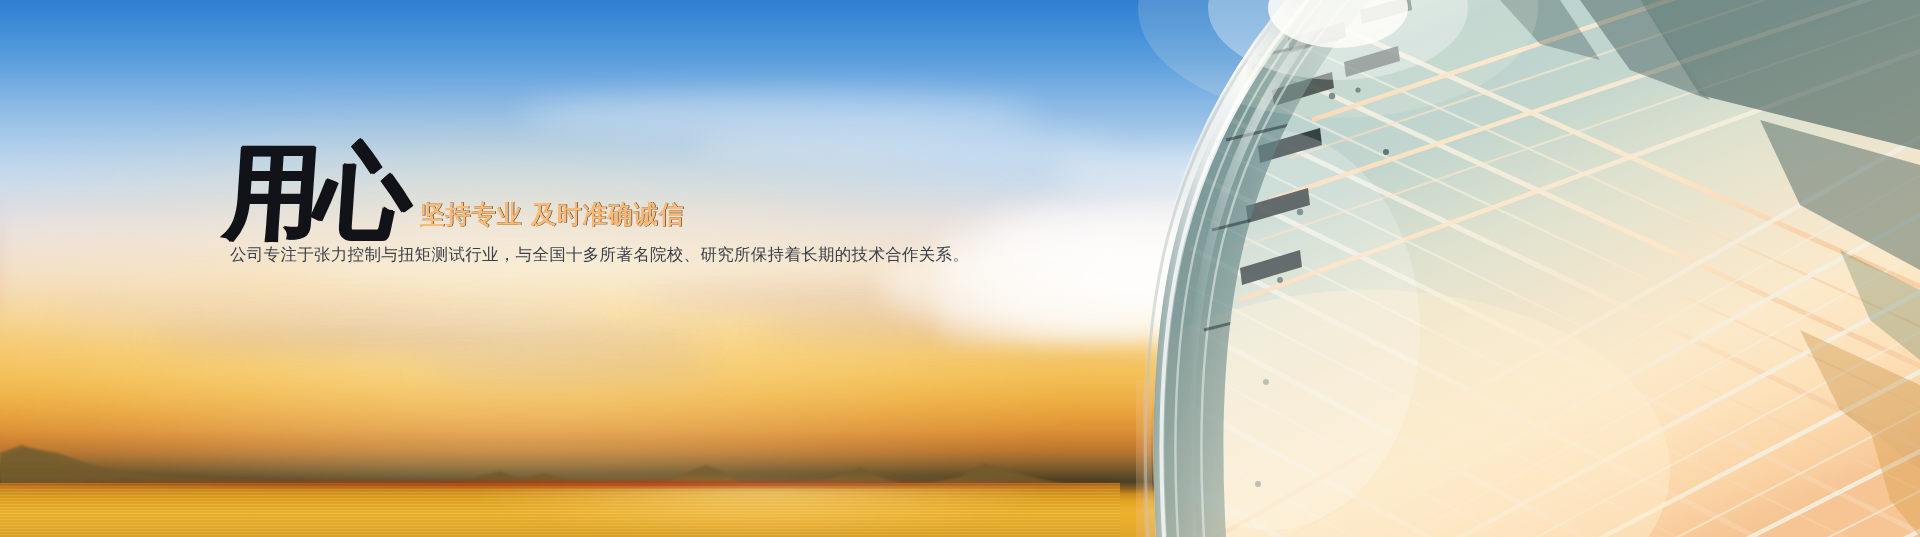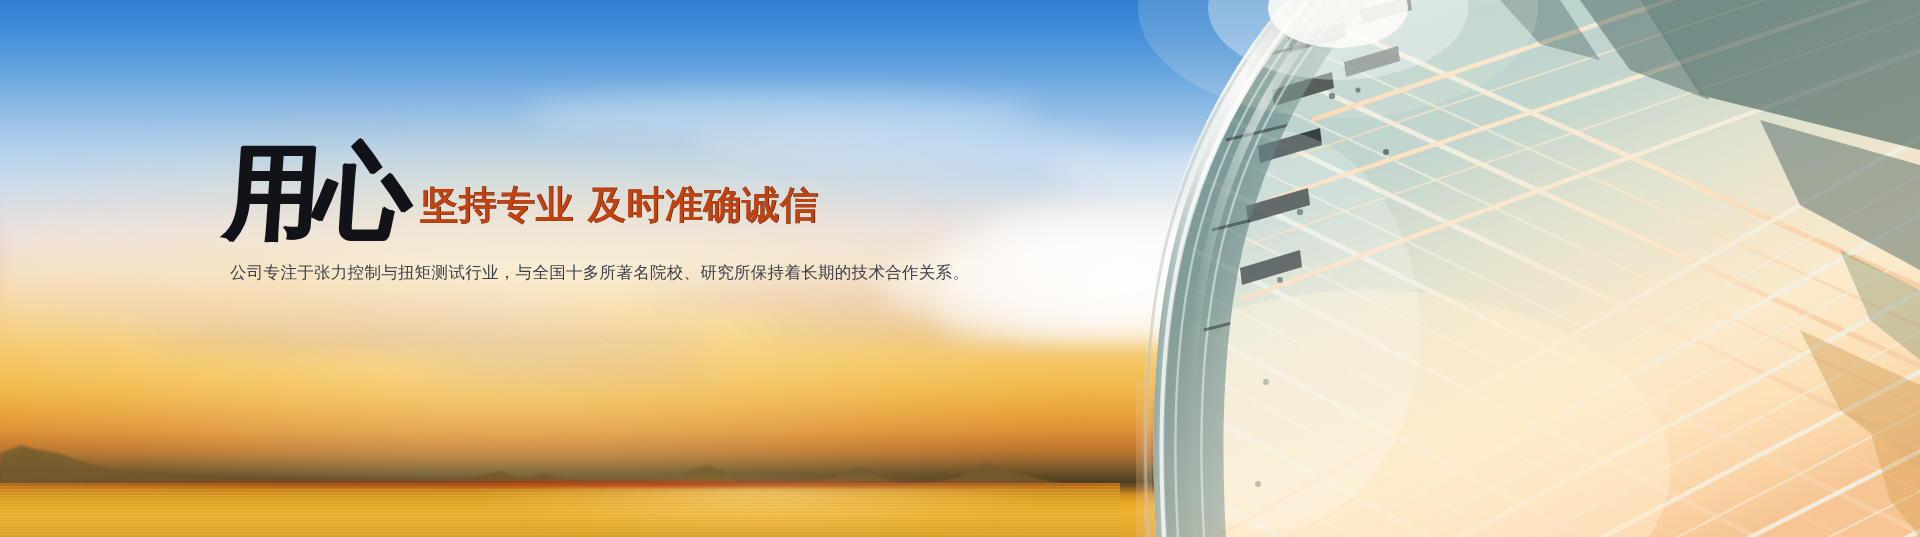--- a/index.html
+++ b/index.html
@@ -178,30 +178,30 @@
     transform:skewX(-4deg) scaleY(1.08);
     transform-origin:left bottom;
     white-space:nowrap;
     text-shadow:
       1px 1px 0 #111318,
       2px 1px 0 #14161b,
       -1px 1px 0 #111318;
   }
   .slogan {
     font-family:"DejaVu Sans","Liberation Sans",sans-serif;
-    font-size:38px;
+    font-size:25px;
     font-weight:700;
-    color:#c2410c;
+    color:#fdba74;
     letter-spacing:0.5px;
     white-space:nowrap;
     padding-bottom:9px;
     text-shadow:0.5px 0 0 #101319;
   }
   .desc {
-    margin-top:22px;
+    margin-top:4px;
     margin-left:8px;
     font-family:"DejaVu Sans","Liberation Sans",sans-serif;
     font-size:16.5px;
     font-weight:400;
     color:#3a3f48;
     letter-spacing:0.3px;
     white-space:nowrap;
   }
 </style>
 </head>

